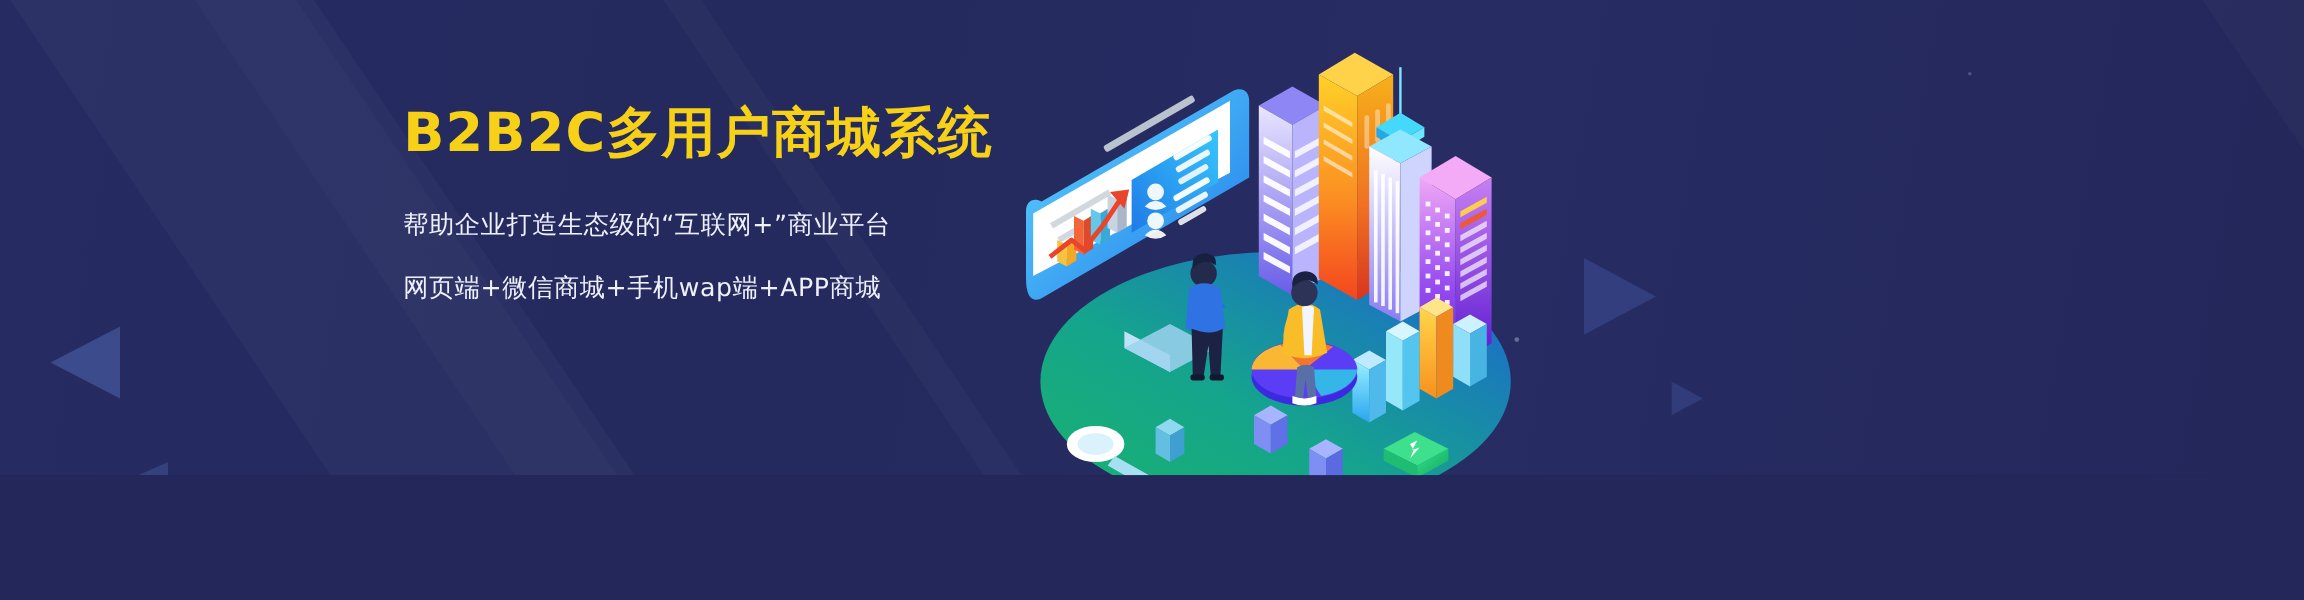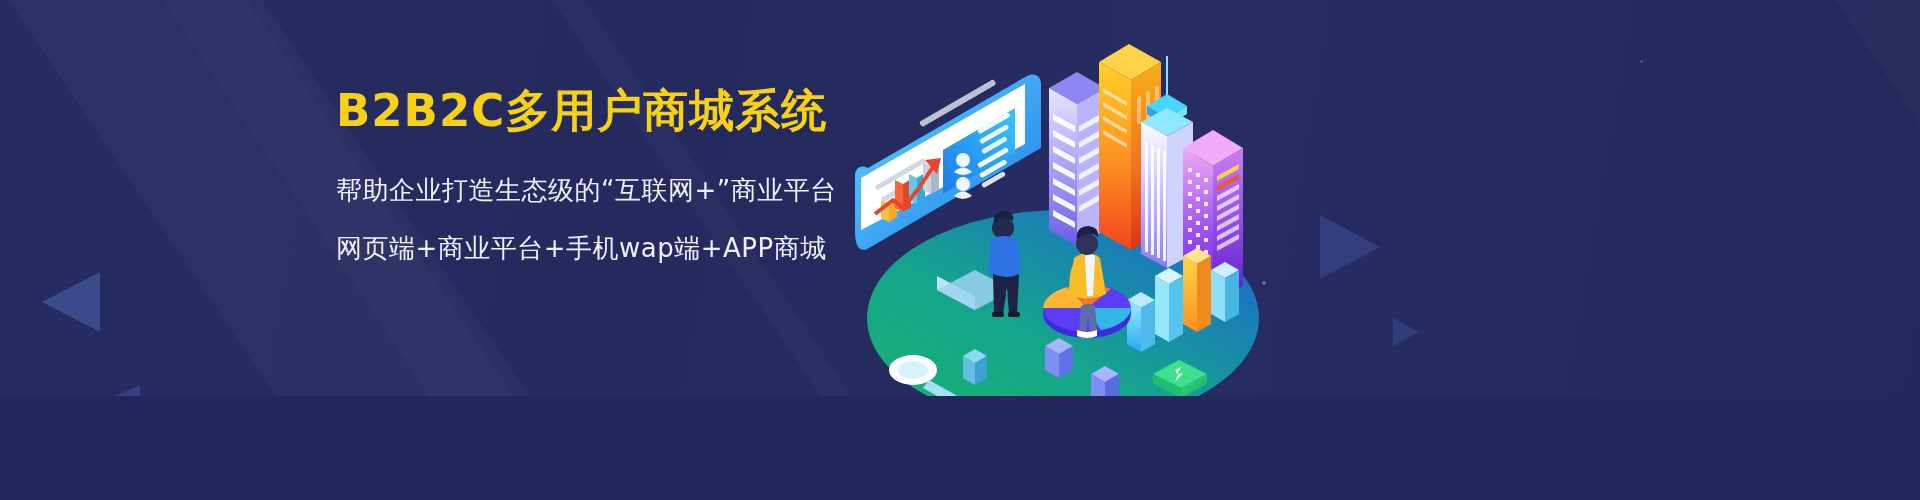--- a/index.html
+++ b/index.html
@@ -33,21 +33,21 @@
   .dot{position:absolute;border-radius:50%;background:rgba(255,255,255,.55);}
   .dot.d1{left:1262px;top:281px;width:4px;height:4px;opacity:.55;}
   .dot.d2{left:1730px;top:440px;width:3px;height:3px;opacity:.4;}
   .dot.d3{left:1640px;top:60px;width:3px;height:3px;opacity:.35;}
 
   
   .copy{position:absolute;left:336px;top:88px;width:520px;}
   .headline{font-size:45px;line-height:1;font-weight:bold;color:#F7D117;
     letter-spacing:1px;margin:0 0 44px 0;white-space:nowrap;
     font-family:"DejaVu Sans","Liberation Sans",sans-serif;}
-  .subline{font-size:26px;line-height:1;color:#eef0fb;letter-spacing:.5px;
+  .subline{font-size:21px;line-height:1;color:#eef0fb;letter-spacing:.5px;
     margin:0 0 32px 0;white-space:nowrap;font-weight:400;
     font-family:"DejaVu Sans","Liberation Sans",sans-serif;}
   .subline.last{margin-bottom:0;}
 
   
   .art{position:absolute;left:845px;top:18px;width:430px;height:470px;}
   .art svg{display:block;}
 </style>
 </head>
 <body>
@@ -66,21 +66,21 @@
   <div class="tri t2"></div>
   <div class="tri t3"></div>
   <div class="tri t4"></div>
   <div class="dot d1"></div>
   <div class="dot d2"></div>
   <div class="dot d3"></div>
 
   <div class="copy">
     <h1 class="headline">B2B2C多用户商城系统</h1>
     <p class="subline">帮助企业打造生态级的“互联网+”商业平台</p>
-    <p class="subline last">网页端+商业平台+手机wap端+APP商城</p>
+    <p class="subline last">网页端+微信商城+手机wap端+APP商城</p>
   </div>
 
   <div class="art">
     <svg width="430" height="470" viewBox="0 0 430 470" xmlns="http://www.w3.org/2000/svg">
       <defs>
         <linearGradient id="gGround" x1="0" y1="1" x2="1" y2="0">
           <stop offset="0%" stop-color="#19b36b"></stop>
           <stop offset="42%" stop-color="#15a48d"></stop>
           <stop offset="100%" stop-color="#1e5fd8"></stop>
         </linearGradient>

